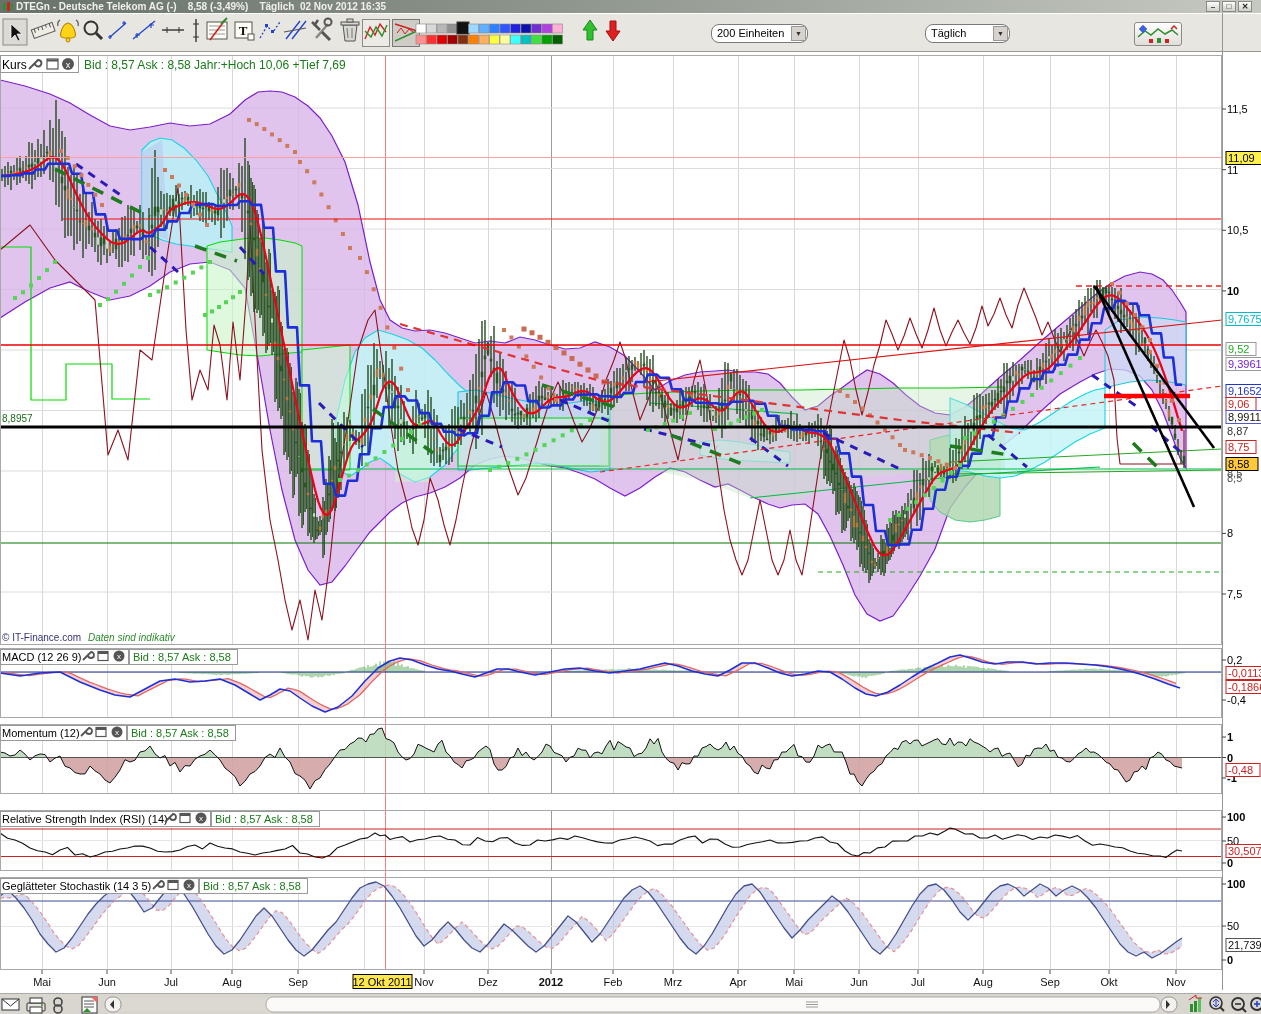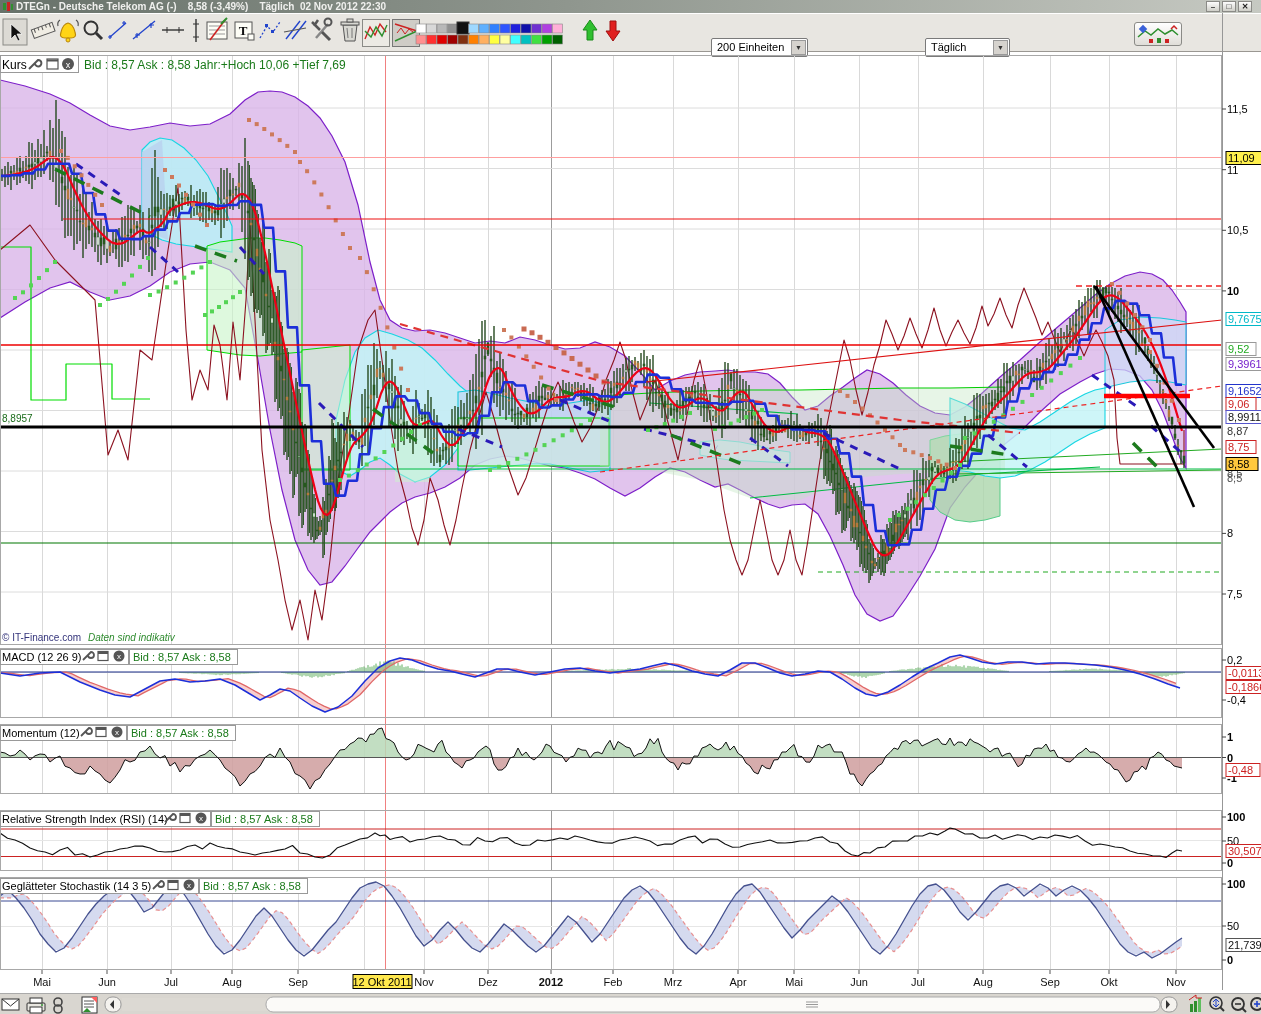--- a/index.html
+++ b/index.html
@@ -1,30 +1,30 @@
 <!DOCTYPE html>
 <html><head><meta charset="utf-8"><style>
 *{box-sizing:border-box}
 body{margin:0;width:1261px;height:1014px;font-family:"Liberation Sans",sans-serif;background:#fff;overflow:hidden;position:relative}
 #title{position:absolute;left:0;top:0;width:1261px;height:13px;background:linear-gradient(to right,#68726a 0%,#8f968e 45%,#c6c9c2 100%);color:#f0f0ee;font-size:10px;font-weight:bold}
 #title .tt{position:absolute;left:16px;top:1px;white-space:pre}
 #toolbar{position:absolute;left:0;top:13px;width:1261px;height:39px;background:#e8e6e1;border-top:1px solid #fff;border-bottom:1px solid #9a9792}
 .tbtn{position:absolute;top:7px;height:26px}
-.combo{position:absolute;top:24px;height:19px;background:#fff;border:1px solid #7a7a7a;border-radius:2px;font-size:11px;color:#000;padding:2px 0 0 5px}
+.combo{position:absolute;top:10px;height:19px;background:#fff;border:1px solid #7a7a7a;border-radius:8px;font-size:11px;color:#000;padding:2px 0 0 5px}
 .combo .arr{position:absolute;right:1px;top:1px;width:15px;height:15px;background:#d6d3ce;border:1px solid #999;text-align:center;font-size:7px;line-height:14px;color:#333}
 #bottom{position:absolute;left:0;top:993px;width:1261px;height:21px;background:#d9d6d0;border-top:1px solid #aaa}
 .winbtn{position:absolute;top:1px;width:14px;height:11px;background:linear-gradient(#fdfdfd,#cfcfc8);border:1px solid #8a8a86;font-size:8px;line-height:9px;text-align:center;color:#222;font-weight:bold}
 </style></head><body>
 <div id="title">
  <svg style="position:absolute;left:2px;top:1px" width="12" height="11">
       <rect x="1" y="2" width="3" height="7" fill="#2f8f2f"></rect>
       <rect x="5" y="1" width="3" height="9" fill="#cc2222"></rect>
       <rect x="9" y="3" width="2" height="6" fill="#2f8f2f"></rect>
     </svg>
- <div class="tt">DTEGn - Deutsche Telekom AG (-)    8,58 (-3,49%)    Täglich  02 Nov 2012 22:30</div>
+ <div class="tt">DTEGn - Deutsche Telekom AG (-)    8,58 (-3,49%)    Täglich  02 Nov 2012 16:35</div>
  <div class="winbtn" style="left:1206px">–</div>
     <div class="winbtn" style="left:1222px">□</div>
     <div class="winbtn" style="left:1238px">✕</div>
 </div>
 <div id="toolbar">
 <svg style="position:absolute;left:0;top:0" width="1261" height="38">
       <rect x="3" y="5" width="24" height="26" fill="#dcdad4" stroke="#8a8a86" stroke-width="1"></rect>
       <path d="M11 10 L11 25 L15 21 L18 27 L20 26 L17 20 L22 20 Z" fill="#111" stroke="#fff" stroke-width="0.7"></path>
       <g transform="translate(30,0)">
         <rect x="2" y="12" width="22" height="9" transform="rotate(-20 13 16)" fill="#f0ede4" stroke="#555"></rect>

